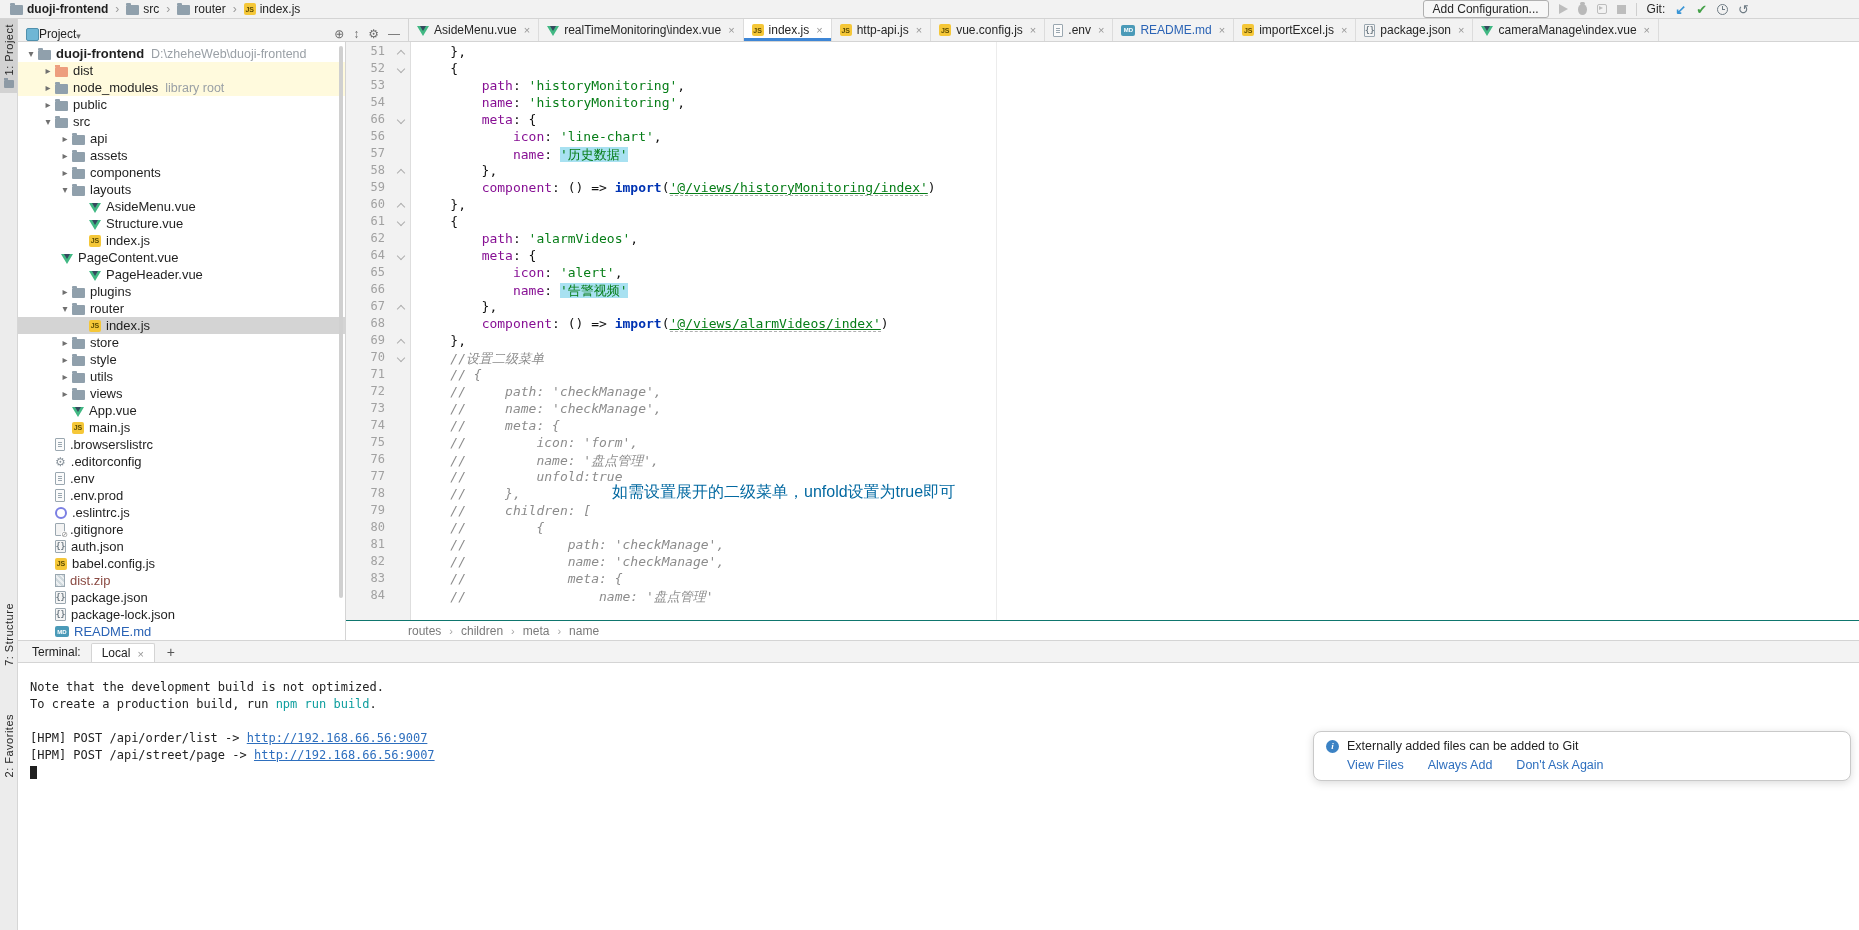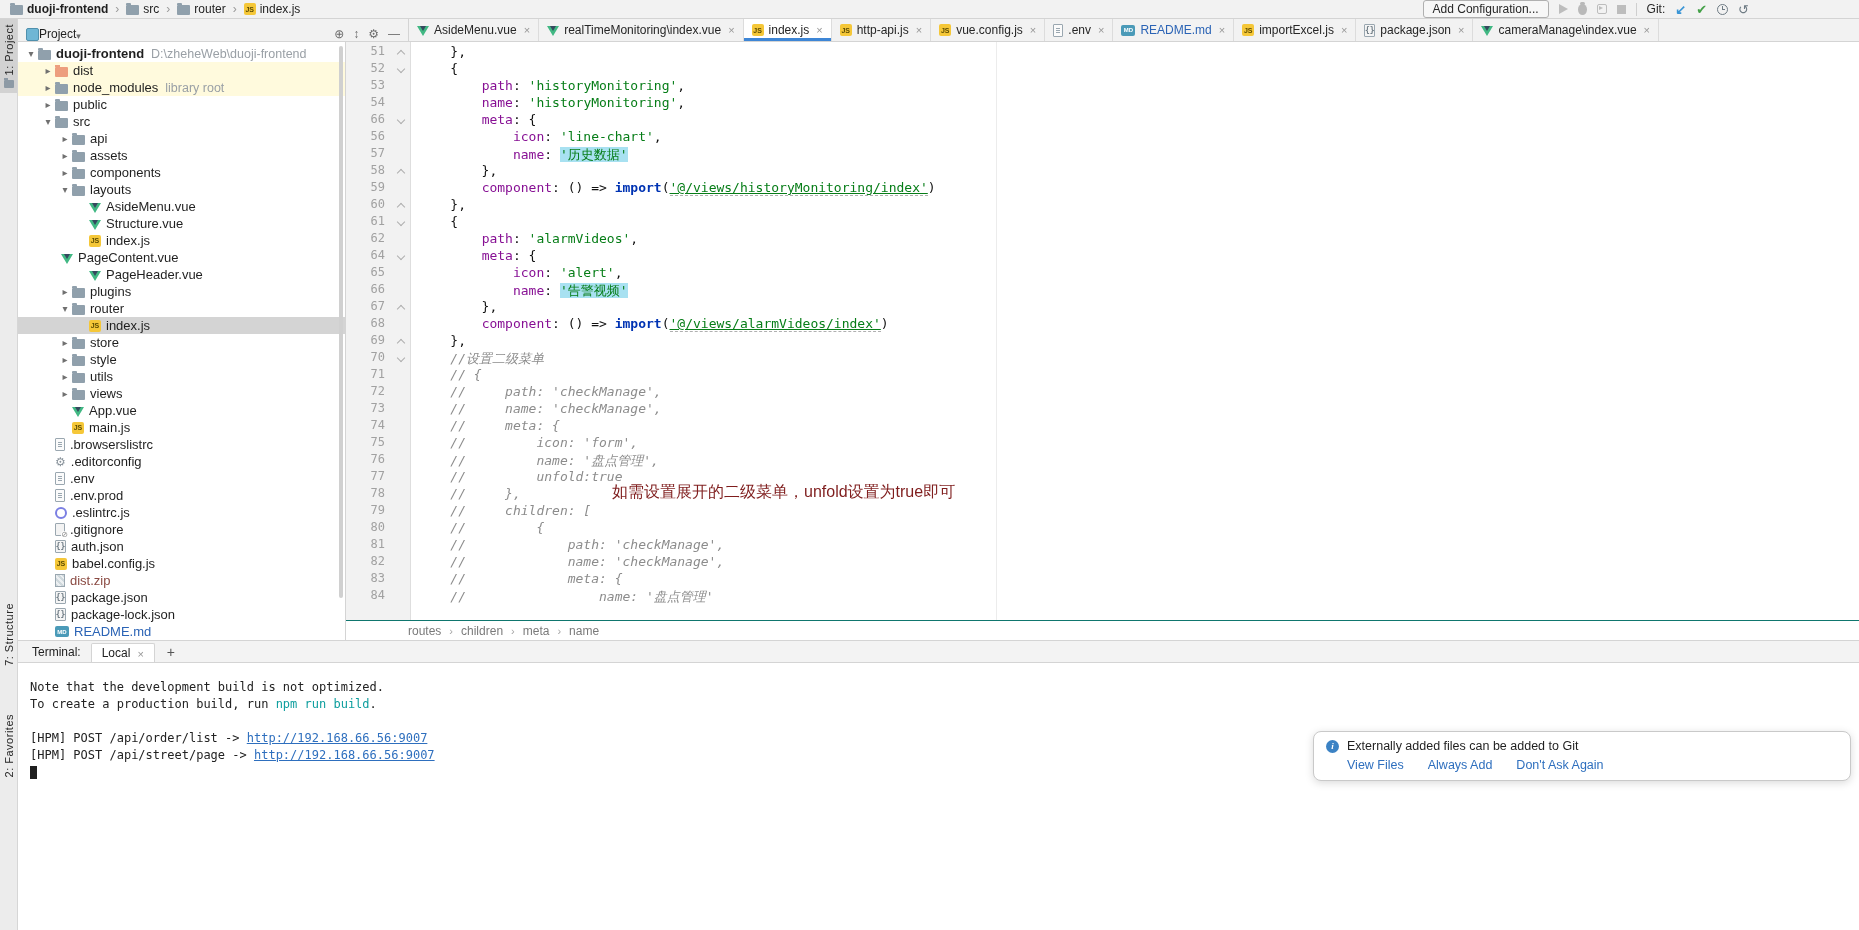--- a/index.html
+++ b/index.html
@@ -104,21 +104,21 @@
   .fm-u{transform:rotate(-135deg);margin-top:2px;}
   .ct{margin:0;padding-left:9px;white-space:pre;font:13px "DejaVu Sans Mono",monospace;color:#111;}
   .tk-p{color:#111;}
   .tk-k{color:#871094;}
   .tk-s{color:#067d17;}
   .tk-sh{color:#067d17;background:#a8e1f1;}
   .tk-kw{color:#0033b3;font-weight:bold;}
   .tk-c{color:#8c8c8c;font-style:italic;}
   .tk-ref{color:#067d17;border-bottom:1px dashed #b0b0b0;text-decoration:underline;}
   #mguide{position:absolute;left:650px;top:0;bottom:0;width:1px;background:#ececec;}
-  #annot{position:absolute;left:266px;top:440px;font-size:16px;color:#7f1d1d;white-space:nowrap;}
+  #annot{position:absolute;left:266px;top:440px;font-size:16px;color:#0369a1;white-space:nowrap;}
   
   #ebread{position:absolute;left:346px;top:620px;right:0;height:20px;background:#fff;border-top:1px solid #0f766e;
           box-sizing:border-box;display:flex;align-items:center;padding-left:62px;color:#7a7a7a;}
   .bc{color:#7a7a7a;}
   .bsep2{color:#a5a5a5;margin:0 8px;font-size:11px;}
   
   #termbar{position:absolute;left:18px;top:640px;right:0;height:23px;background:#f3f3f3;border-top:1px solid #d4d4d4;
            border-bottom:1px solid #d4d4d4;box-sizing:border-box;display:flex;align-items:flex-end;padding-left:14px;gap:6px;}
   #termlabel{align-self:center;color:#222;margin-right:4px;}
   .ttab{display:flex;align-items:flex-end;gap:7px;padding:2px 10px;background:#fff;border:1px solid #d4d4d4;border-bottom:none;

